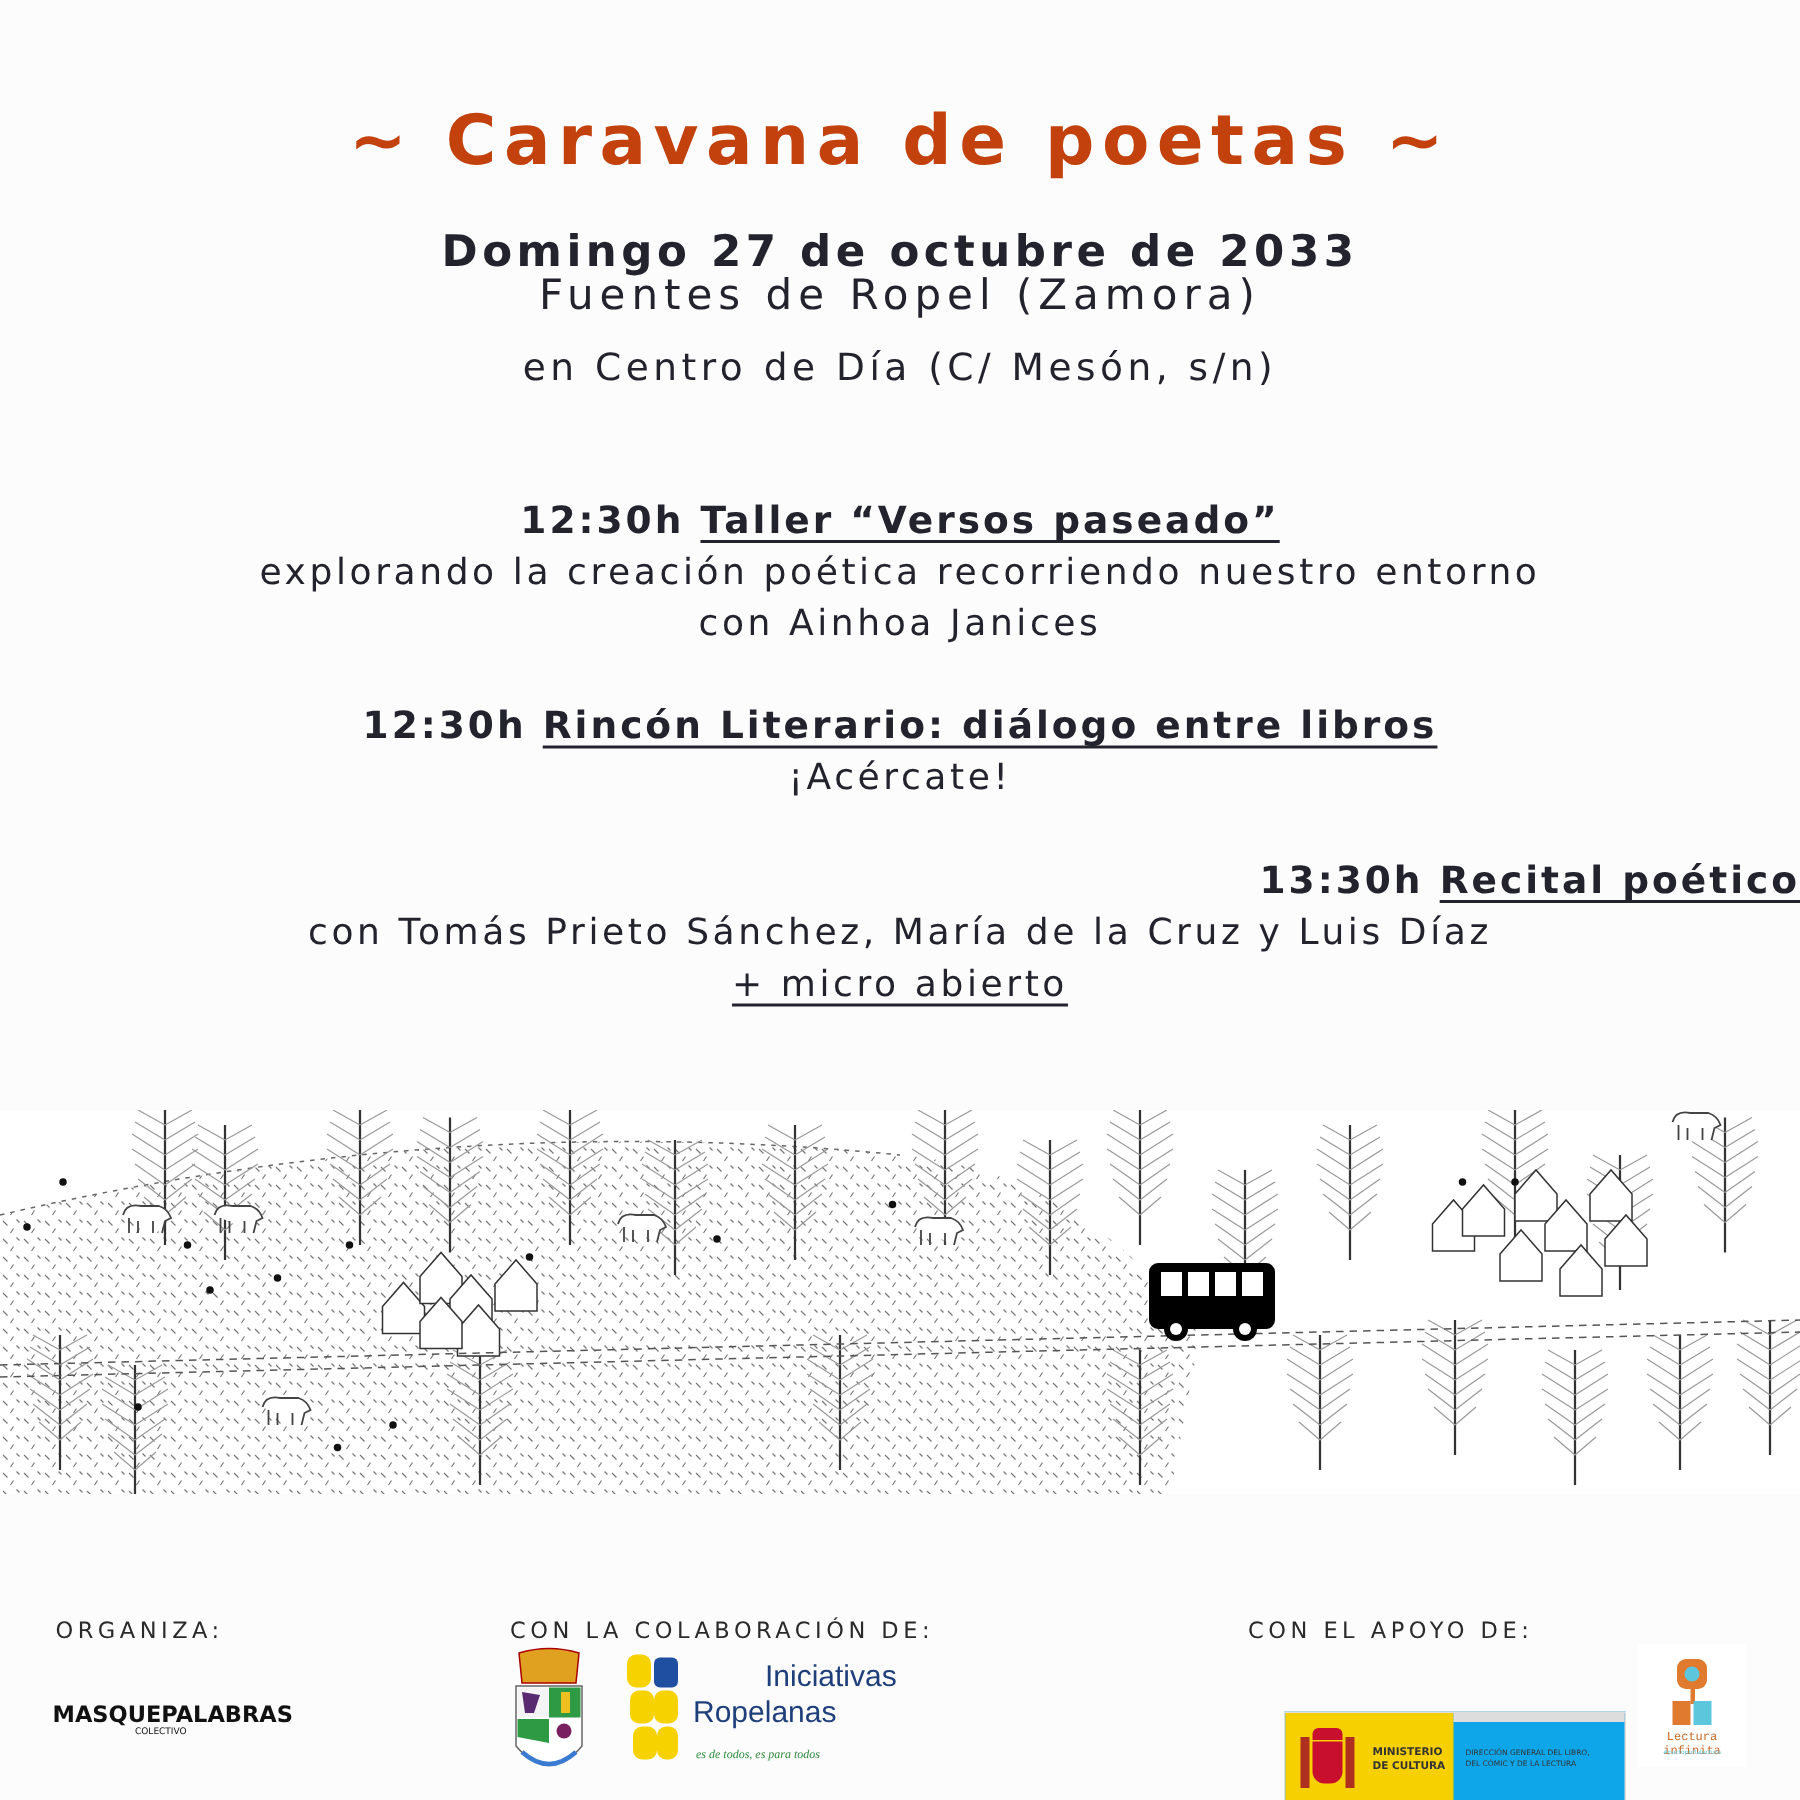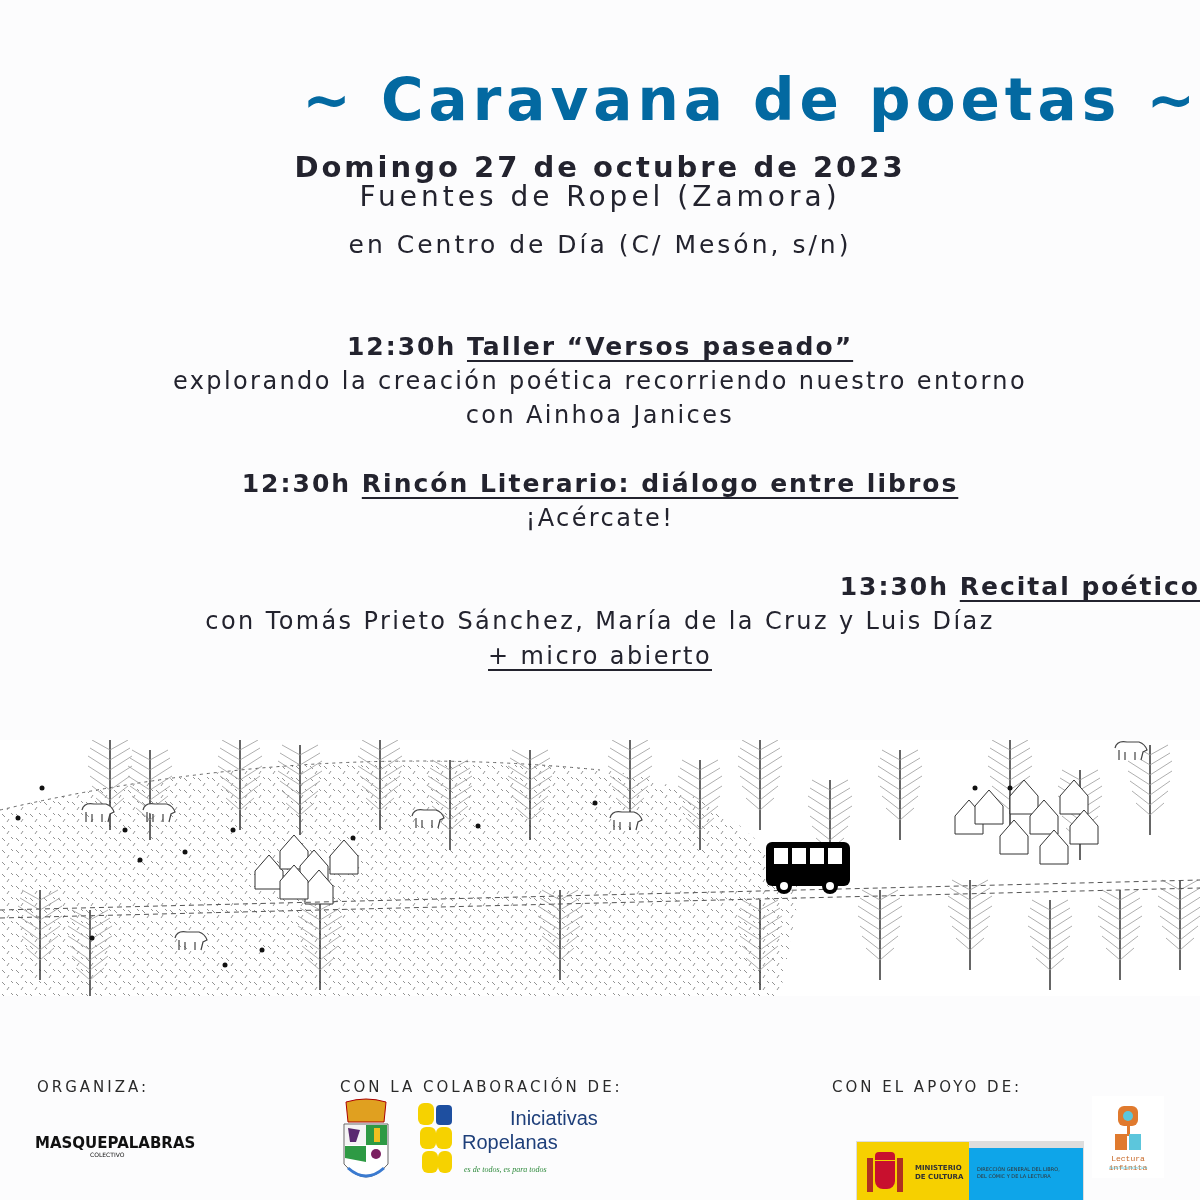--- a/index.html
+++ b/index.html
@@ -1,35 +1,35 @@
 <!DOCTYPE html>
 <html><head>
 <meta charset="utf-8">
 <style>
   html, body { margin:0; padding:0; }
   body { width:1200px; height:1200px; background:#fcfcfd; position:relative; overflow:hidden;
          font-family:"DejaVu Sans", sans-serif; color:#23232e; }
   .center { position:absolute; left:0; width:1200px; text-align:center; }
-  .title { top:66px; font-size:58px; font-weight:bold; letter-spacing:5px; color:#0369a1;text-align:right; }
+  .title { top:66px; font-size:46px; font-weight:bold; letter-spacing:5px; color:#c2410c; }
   .date { top:150px; font-size:29px; font-weight:bold; letter-spacing:3px; }
   .place { top:180px; font-size:28px; letter-spacing:4px;text-align:center; }
   .venue { top:230px; font-size:25px; letter-spacing:3px; }
   .ev-head { font-size:25px; font-weight:bold; letter-spacing:2px; }
   .ev-line { font-size:24px; letter-spacing:2.4px; }
   u, .ul { text-decoration:underline; text-decoration-thickness:2px; text-underline-offset:5px; }
   .scene { position:absolute; left:0; top:740px; width:1200px; height:256px; background:#fff; }
   .footer-label { position:absolute; top:1078px; font-size:15px; letter-spacing:3px; color:#2a2a2a; }
   .masq { position:absolute; left:35px; top:1134px; font-size:15px; font-weight:bold; color:#111; letter-spacing:0px; }
   .masq-sub { position:absolute; left:90px; top:1151px; font-size:6px; color:#111; }
 </style>
 </head>
 <body>
 
 <div class="center title">~ Caravana de poetas ~</div>
-<div class="center date">Domingo 27 de octubre de 2023</div>
+<div class="center date">Domingo 27 de octubre de 2033</div>
 <div class="center place">Fuentes de Ropel (Zamora)</div>
 <div class="center venue">en Centro de Día (C/ Mesón, s/n)</div>
 
 <div class="center ev-head" style="top:332px;">
   <span>12:30h</span>
   <span class="ul">Taller “Versos paseado”</span>
 </div>
 <div class="center ev-line" style="top:367px;">explorando la creación poética recorriendo nuestro entorno</div>
 <div class="center ev-line" style="top:401px;">con Ainhoa Janices</div>
 

